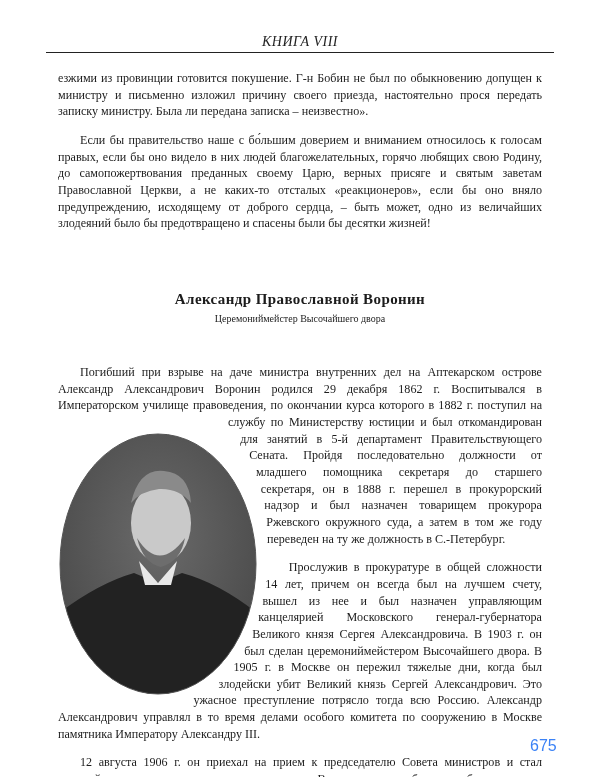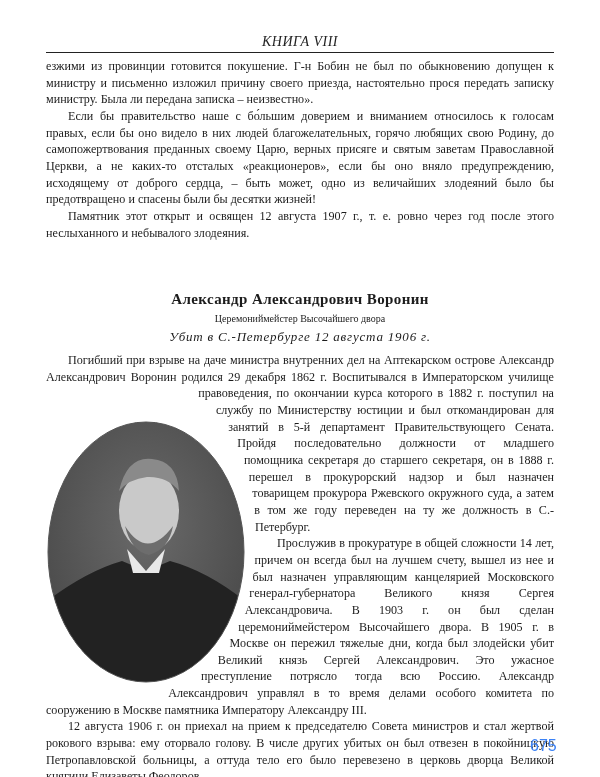--- a/index.html
+++ b/index.html
@@ -4,21 +4,21 @@
 <style>
   html, body { margin: 0; padding: 0; background: #ffffff; }
   body { width: 600px; height: 777px; position: relative; overflow: hidden;
          font-family: "Liberation Serif", "DejaVu Serif", serif; color: #1c1c1c; }
   .running-head { position: absolute; left: 46px; width: 508px; top: 34px; text-align: center;
                   font-style: italic; font-size: 14px; letter-spacing: 0.5px; color: #222; }
   .head-rule { position: absolute; left: 46px; width: 508px; top: 52px; height: 0;
                border-top: 1.3px solid #222; }
   .col { position: absolute; left: 46px; width: 508px; font-size: 12.1px; line-height: 16.65px;
          text-align: justify; }
-  .col p { margin: 0; text-indent: 22px; }
+  .col p { margin: 12px; text-indent: 22px; }
   .col p.noindent { text-indent: 0; }
   #top-text { top: 58px; }
   .title-block { position: absolute; left: 46px; width: 508px; top: 288px; text-align: center; }
   .title-name { font-size: 15px; font-weight: bold; letter-spacing: 0.4px; line-height: 22px; }
   .title-role { font-size: 10px; line-height: 18px; }
   .title-death { font-size: 13px; font-style: italic; letter-spacing: 0.8px; line-height: 18px; }
   #bio-text { top: 352px; }
   .photo { float: left; width: 198px; height: 262px; margin: 36px 10px 4px 1px;
            shape-outside: ellipse(50% 50%); }
   .photo svg { display: block; }
@@ -27,27 +27,25 @@
 </style>
 </head>
 <body>
 
 <div class="running-head">КНИГА VIII</div>
 <div class="head-rule"></div>
 
 <div class="col" id="top-text">
   <p class="noindent">езжими из провинции готовится покушение. Г-н Бобин не был по обыкновению допущен к министру и письменно изложил причину своего приезда, настоятельно прося передать записку министру. Была ли передана записка – неизвестно».</p>
   <p>Если бы правительство наше с бо́льшим доверием и вниманием относилось к голосам правых, если бы оно видело в них людей благожелательных, горячо любящих свою Родину, до самопожертвования преданных своему Царю, верных присяге и святым заветам Православной Церкви, а не каких-то отсталых «реакционеров», если бы оно вняло предупреждению, исходящему от доброго сердца, – быть может, одно из величайших злодеяний было бы предотвращено и спасены были бы десятки жизней!</p>
-  <p>Памятник этот открыт и освящен 12 августа 1907 г., т. е. ровно через год после этого неслыханного и небывалого злодеяния.</p>
 </div>
 
 <div class="title-block">
-  <div class="title-name">Александр Александрович Воронин</div>
+  <div class="title-name">Александр Православной Воронин</div>
   <div class="title-role">Церемониймейстер Высочайшего двора</div>
-  <div class="title-death">Убит в С.-Петербурге 12 августа 1906 г.</div>
 </div>
 
 <div class="col" id="bio-text">
     <p>Погибший при взрыве на даче министра внутренних дел на Аптекарском острове Александр Александрович Воронин родился 29 декабря 1862 г. Воспитывался в Императорском училище <span class="photo">
         <svg width="198" height="262" viewBox="0 0 198 262">
           <defs>
             <clipPath id="ov">
               <ellipse cx="99" cy="131" rx="98" ry="130"></ellipse>
             </clipPath>
             <radialGradient id="bg" cx="50%" cy="40%" r="60%">

